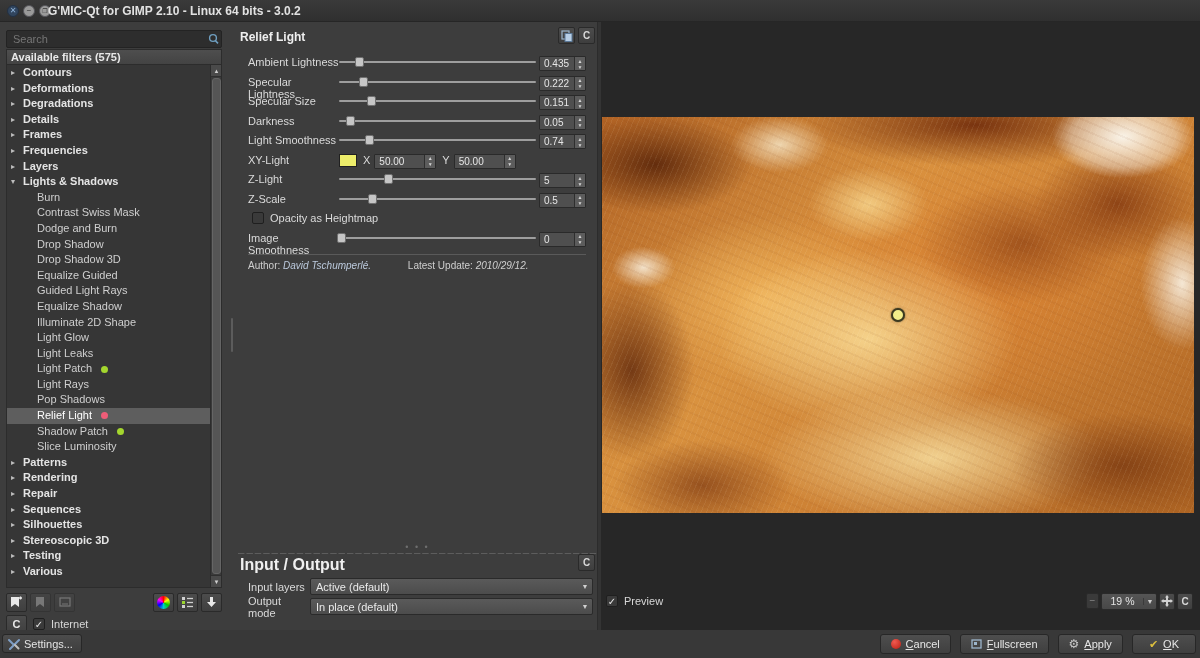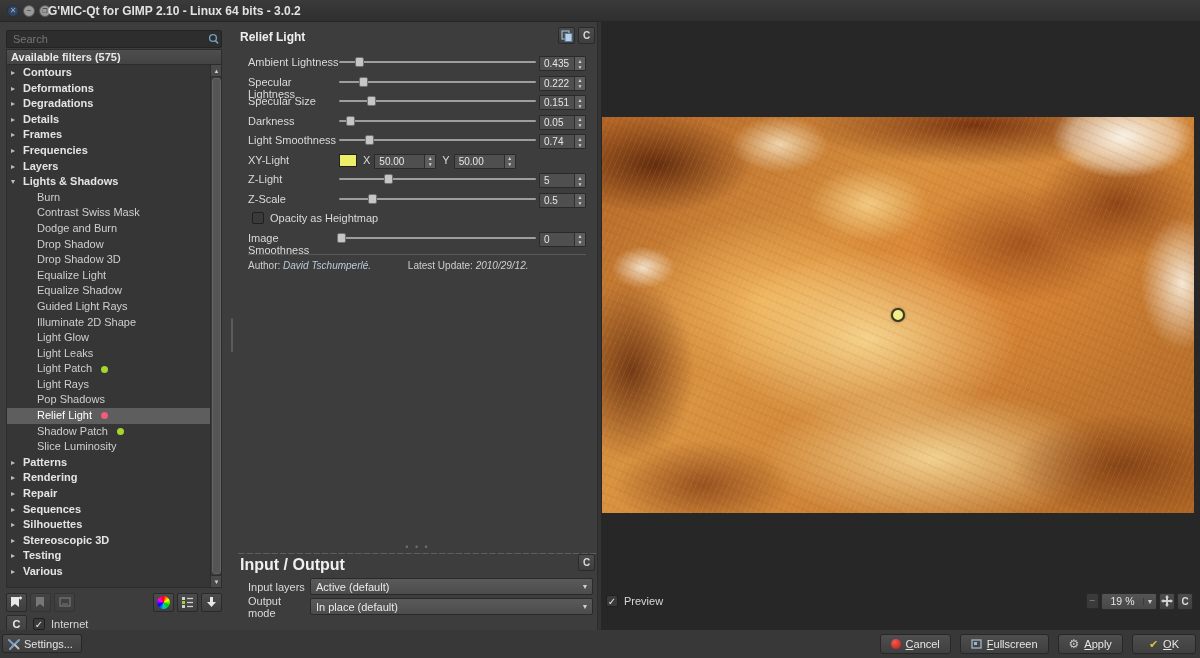--- a/index.html
+++ b/index.html
@@ -232,27 +232,27 @@
         <div class="tree-row child">
           <span>Dodge and Burn</span>
         </div>
         <div class="tree-row child">
           <span>Drop Shadow</span>
         </div>
         <div class="tree-row child">
           <span>Drop Shadow 3D</span>
         </div>
         <div class="tree-row child">
-          <span>Equalize Light</span>
+          <span>Equalize Guided</span>
+        </div>
+        <div class="tree-row child">
+          <span>Guided Light Rays</span>
         </div>
         <div class="tree-row child">
           <span>Equalize Shadow</span>
-        </div>
-        <div class="tree-row child">
-          <span>Guided Light Rays</span>
         </div>
         <div class="tree-row child">
           <span>Illuminate 2D Shape</span>
         </div>
         <div class="tree-row child">
           <span>Light Glow</span>
         </div>
         <div class="tree-row child">
           <span>Light Leaks</span>
         </div>

